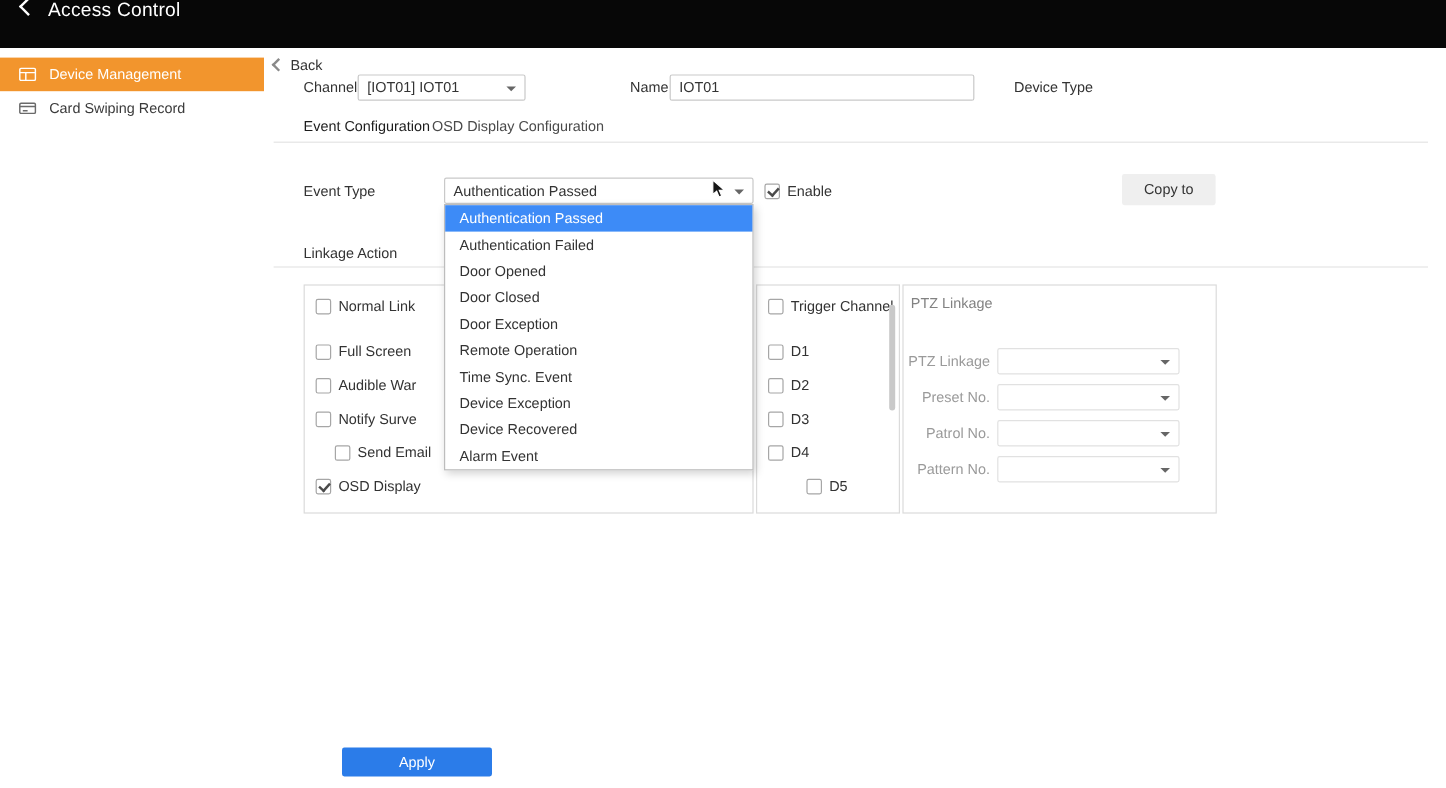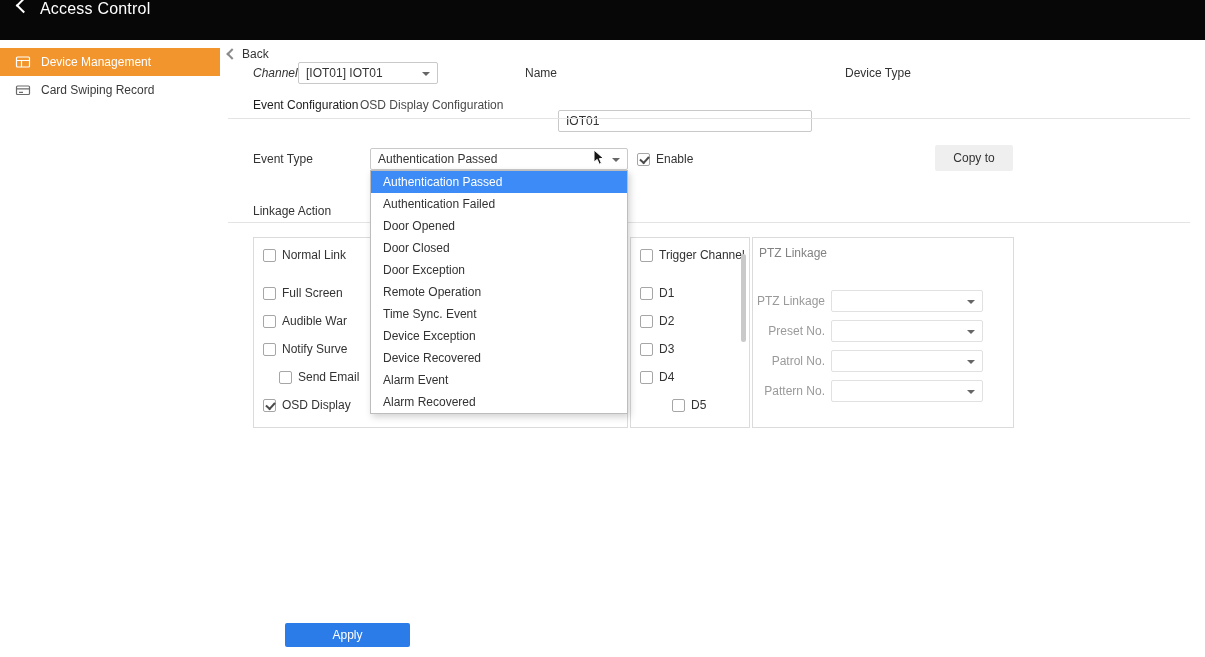--- a/index.html
+++ b/index.html
@@ -20,21 +20,21 @@
   .side-item .icn{display:flex;align-items:center;color:#6a6a6a;}
   .side-item.active{background:#F2952D;color:#fff;}
   .side-item.active .icn{color:#fff;}
   .side-item:first-child{margin-top:8px;}
 
   
   .content{position:absolute;left:220px;top:40px;right:0;bottom:0;background:#fff;}
   .back-link{position:absolute;left:8px;top:7px;display:flex;align-items:center;gap:6px;color:#333;cursor:pointer;}
   .lbl{position:absolute;height:22px;line-height:22px;white-space:nowrap;}
   .field{position:absolute;height:22px;border:1px solid #c9c9c9;border-radius:2px;background:#fff;
-         box-sizing:border-box;padding:0 7px;font:12px "Liberation Sans",sans-serif;color:#333;margin-top:48px;}
+         box-sizing:border-box;padding:0 7px;font:12px "Liberation Sans",sans-serif;color:#333;}
   .select{position:absolute;height:22px;border:1px solid #c9c9c9;border-radius:2px;background:#fff;
           box-sizing:border-box;line-height:20px;padding:0 20px 0 7px;cursor:pointer;white-space:nowrap;overflow:hidden;}
   .caret{position:absolute;right:7px;top:9px;width:0;height:0;border:4px solid transparent;border-top-color:#666;}
 
   .tab{position:absolute;top:55px;height:20px;line-height:20px;color:#4a4a4a;cursor:pointer;}
   .tab.active{color:#1c1c1c;}
   .divider{position:absolute;height:1px;background:#e4e4e4;}
 
   .row{position:absolute;display:flex;align-items:center;height:22px;white-space:nowrap;}
   .cb{display:inline-block;width:13px;height:13px;border:1px solid #a6a6a6;border-radius:2px;background:#fff;
@@ -93,21 +93,21 @@
     </div>
   </nav>
 
   <main class="content">
 
     <div class="back-link">
       <span class="chev chev-grey"></span>
       <span>Back</span>
     </div>
 
-    <span class="lbl" style="left:33px;top:22px;font-style:italic;">Channel</span>
+    <span class="lbl" style="left:33px;top:22px;">Channel</span>
     <div class="select" style="left:78px;top:22px;width:140px;">
       <span>[IOT01] IOT01</span>
       <span class="caret"></span>
     </div>
 
     <span class="lbl" style="left:305px;top:22px;">Name</span>
     <input class="field" style="left: 338px; top: 22px; width: 254px;" value="IOT01">
 
     <span class="lbl" style="left:625px;top:22px;">Device Type</span>
 
@@ -223,19 +223,18 @@
       <div class="dd-item selected">Authentication Passed</div>
       <div class="dd-item">Authentication Failed</div>
       <div class="dd-item">Door Opened</div>
       <div class="dd-item">Door Closed</div>
       <div class="dd-item">Door Exception</div>
       <div class="dd-item">Remote Operation</div>
       <div class="dd-item">Time Sync. Event</div>
       <div class="dd-item">Device Exception</div>
       <div class="dd-item">Device Recovered</div>
       <div class="dd-item">Alarm Event</div>
-      <div class="dd-item">Alarm Recovered</div>
     </div>
 
     <div class="btn-blue" style="left:65px;top:583px;width:125px;height:24px;">Apply</div>
 
   </main>
 </div>
 
 </body></html>

